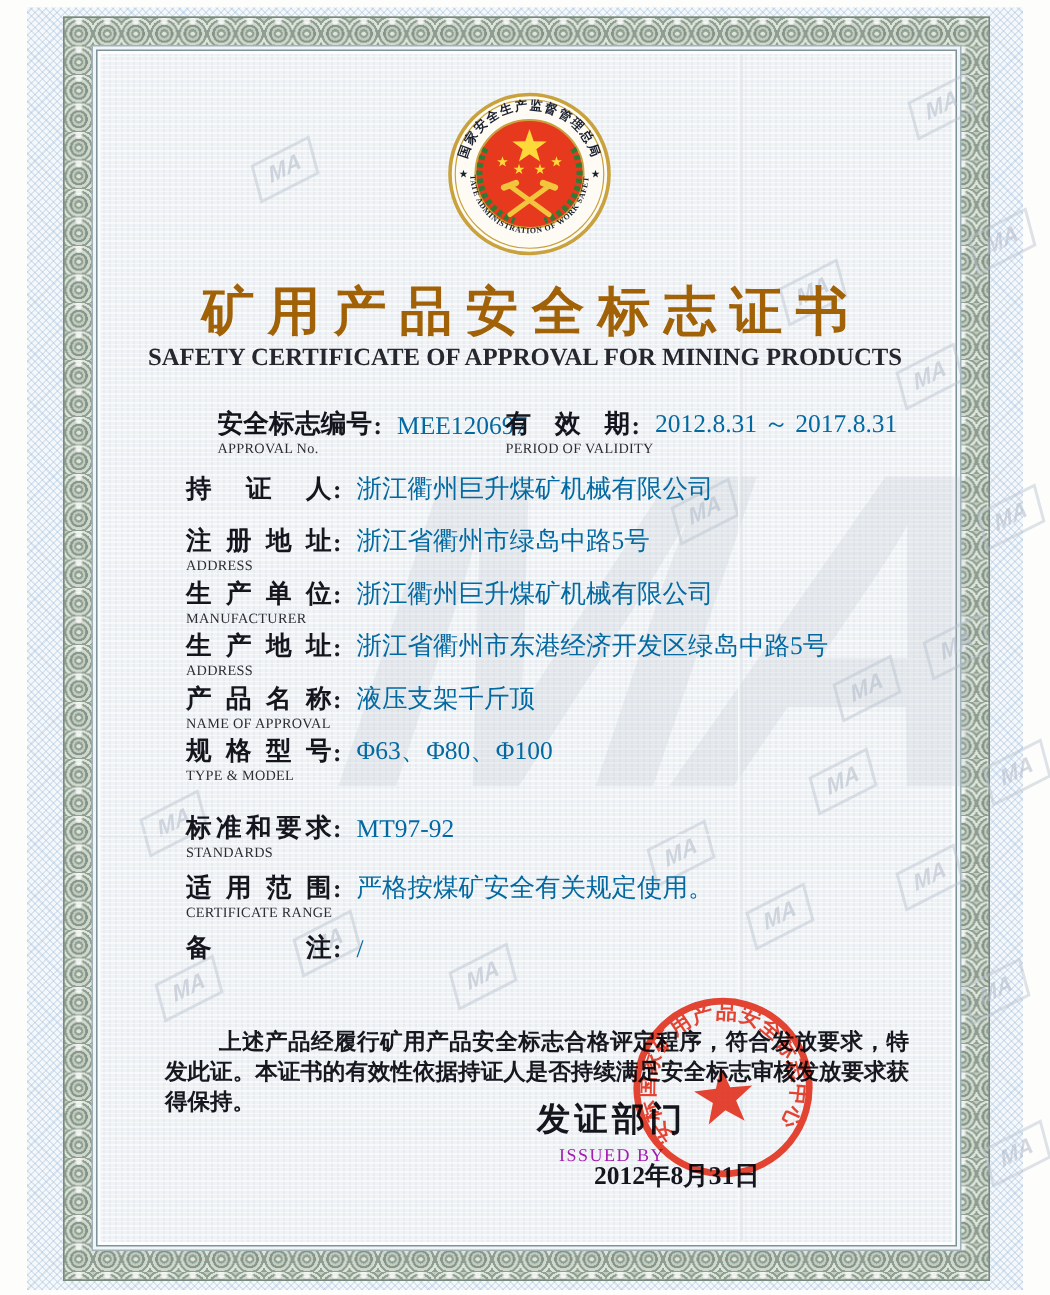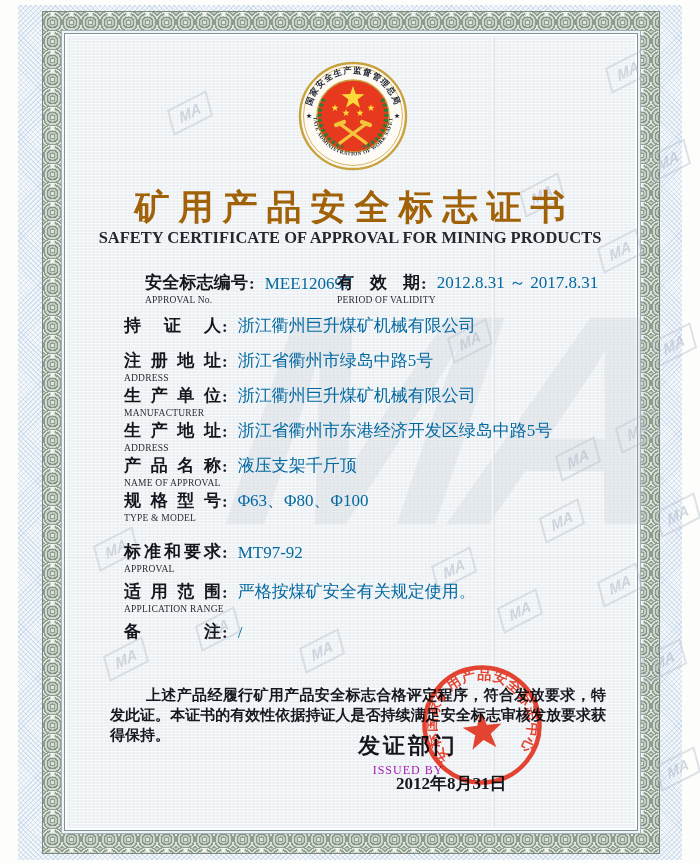--- a/index.html
+++ b/index.html
@@ -254,29 +254,29 @@
       </div>
     </div>
 
     <div class="fields-standard">
       <div class="field">
         <div class="lblrow">
             <span class="label">标准和要求</span>
             <span class="colon">:</span>
             <span class="value">MT97-92</span>
           </div>
-        <div class="caption">APPROVAL</div>
+        <div class="caption">STANDARDS</div>
       </div>
       <div class="field">
         <div class="lblrow">
             <span class="label">适用范围</span>
             <span class="colon">:</span>
             <span class="value">严格按煤矿安全有关规定使用。</span>
           </div>
-        <div class="caption">APPLICATION RANGE</div>
+        <div class="caption">CERTIFICATE RANGE</div>
       </div>
       <div class="field">
         <div class="lblrow">
             <span class="label">备注</span>
             <span class="colon">:</span>
             <span class="value">/</span>
           </div>
       </div>
     </div>
 

